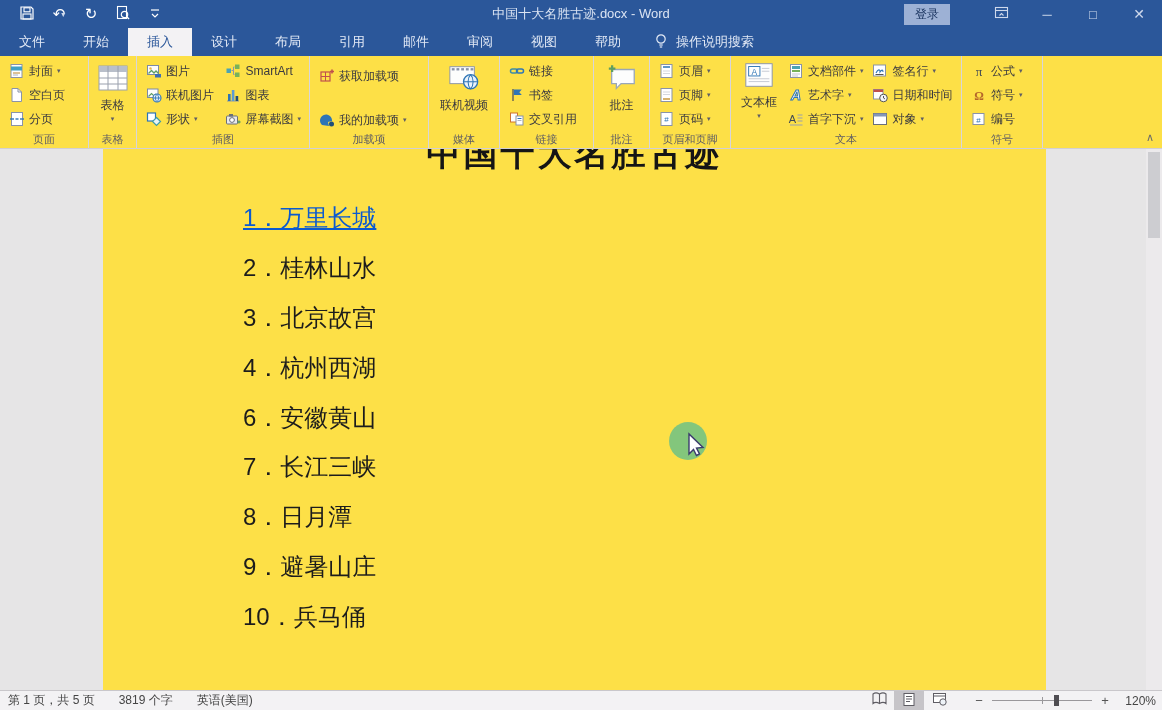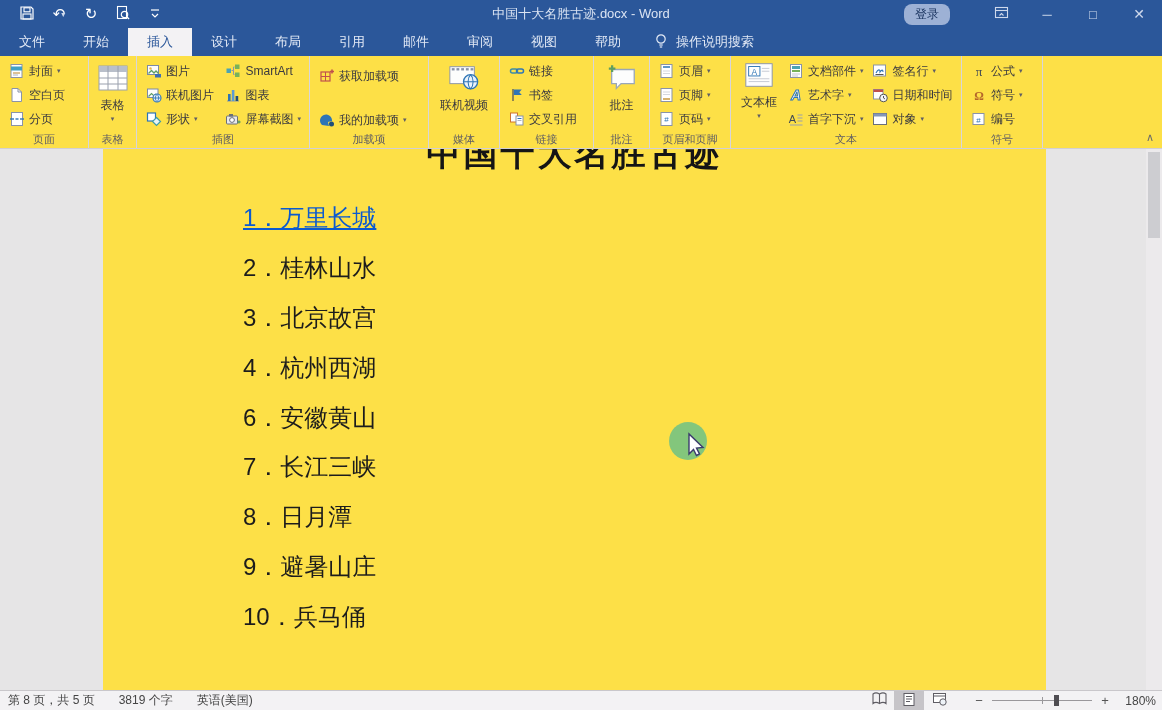--- a/index.html
+++ b/index.html
@@ -6,21 +6,21 @@
   html,body { width:1162px; height:710px; overflow:hidden; }
   body { font-family:"Liberation Sans","DejaVu Sans",sans-serif; position:relative; background:#e6e5e6; }
 
   
   .titlebar { position:absolute; left:0; top:0; width:1162px; height:28px; background:#2b579a; display:flex; align-items:center; color:#fff; }
   .qat { display:flex; align-items:center; gap:6px; margin-left:14px; }
   .qat-btn { width:26px; height:22px; display:flex; align-items:center; justify-content:center; color:#fff; font-size:15px; }
   .qat-caret { font-size:8px; color:#cfd9ec; margin-left:-4px; }
   .win-title { position:absolute; left:0; right:0; text-align:center; font-size:13px; color:#dbe4f3; pointer-events:none; }
   .tb-right { margin-left:auto; display:flex; align-items:center; height:100%; }
-  .signin-btn { background:#9db1d5; color:#1c3662; font-size:12px; padding:2px 11px; border-radius:8px; margin-right:28px; }
+  .signin-btn { background:#9db1d5; color:#1c3662; font-size:12px; padding:2px 11px; border-radius:0; margin-right:28px; }
   .winctl { width:46px; height:100%; display:flex; align-items:center; justify-content:center; color:#cfd9ec; font-size:13px; }
   .winctl.close { font-size:14px; }
 
   
   .tabrow { position:absolute; left:0; top:28px; width:1162px; height:28px; background:#2b579a; display:flex; align-items:flex-end; }
   .tab { height:28px; display:flex; align-items:center; padding:0 19px; font-size:13px; color:#e3eaf6; }
   .tab.active { background:#f3f2f4; color:#2b579a; }
   .assist { display:flex; align-items:center; gap:8px; margin-left:14px; color:#e3eaf6; font-size:13px; height:28px; }
 
   
@@ -546,21 +546,21 @@
     </svg>
   </div>
 </div>
 
 <div class="vscroll">
   <div class="vthumb"></div>
 </div>
 
 <div class="statusbar">
   <div class="sb-left">
-    <span class="sb-item">第 8 页，共 5 页</span>
+    <span class="sb-item">第 1 页，共 5 页</span>
     <span class="sb-item">3819 个字</span>
     <span class="sb-item">英语(美国)</span>
   </div>
   <div class="sb-right">
     <span class="viewbtn">
         <span class="ic"><svg width="17" height="14" viewBox="0 0 17 14">
             <path d="M8.5 2 c-2 -1.2 -5 -1.2 -6.5 0 v9.5 c1.5 -1.2 4.5 -1.2 6.5 0 c2 -1.2 5 -1.2 6.5 0 v-9.5 c-1.5 -1.2 -4.5 -1.2 -6.5 0 z M8.5 2 v9.5" fill="none" stroke="#5f5d64" stroke-width="1.1"></path>
           </svg></span>
       </span>
     <span class="viewbtn active">
@@ -578,15 +578,15 @@
             <circle cx="11" cy="10" r="3.2" fill="#eef3f8" stroke="#5f5d64"></circle>
           </svg></span>
       </span>
     <span class="zoomctl">−</span>
     <span class="slider">
       <span class="track"></span>
         <span class="notch"></span>
       <span class="thumb"></span>
     </span>
     <span class="zoomctl">+</span>
-    <span class="zoom-pct">180%</span>
+    <span class="zoom-pct">120%</span>
   </div>
 </div>
 
 </body></html>

